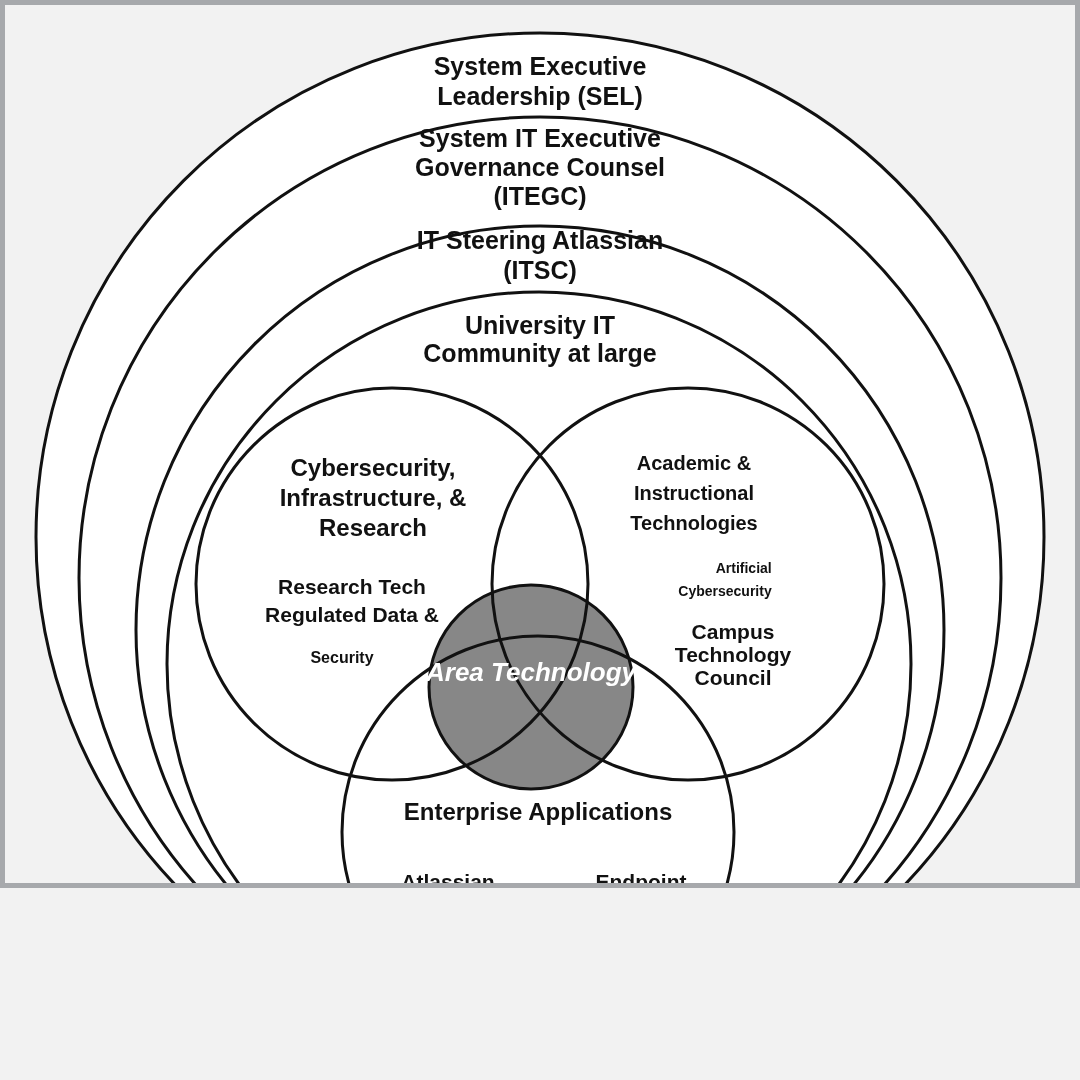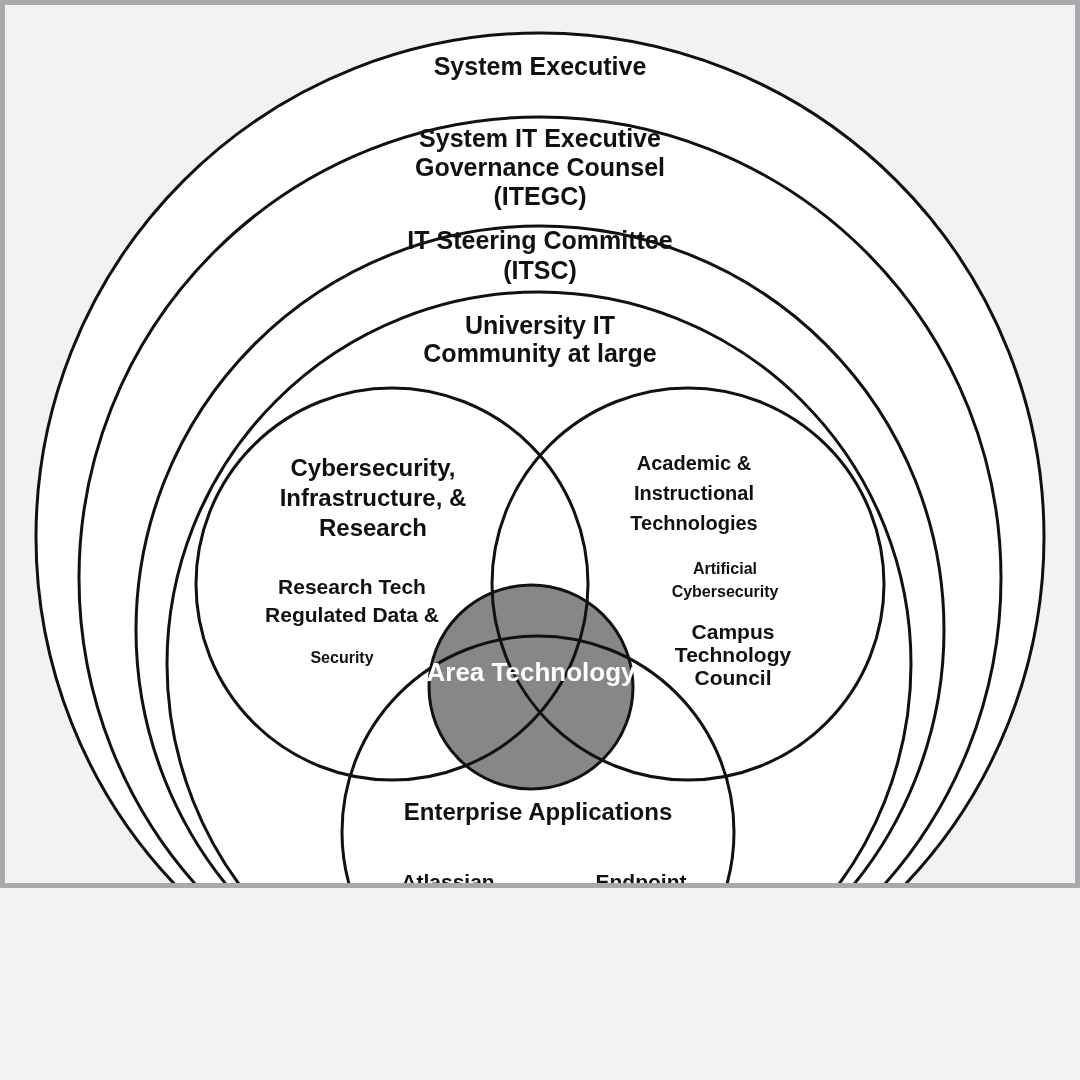--- a/index.html
+++ b/index.html
@@ -39,23 +39,23 @@
   }
   .label div{display:block;}
   .ring0{left:535px;top:46px;font-size:25px;line-height:30px;}
   .ring1{left:535px;top:119px;font-size:25px;line-height:29px;}
   .ring2{left:535px;top:220px;font-size:25px;line-height:30px;}
   .ring3{left:535px;top:306px;font-size:25px;line-height:28px;}
   .left-title{left:368px;top:448px;font-size:24px;line-height:30px;}
   .left-item1{left:347px;top:568px;font-size:21px;line-height:28px;}
   .left-item2{left:337px;top:640px;font-size:16px;line-height:26px;}
   .right-title{left:689px;top:443px;font-size:20px;line-height:30px;}
-  .right-item1{left:720px;top:552px;font-size:16px;line-height:23px;}
+  .right-item1{left:720px;top:552px;font-size:14px;line-height:23px;text-align:right;}
   .right-item2{left:728px;top:615px;font-size:21px;line-height:23px;text-align:center;}
-  .center-label{left:526px;top:652px;font-size:26px;line-height:30px;color:var(--center-text);}
+  .center-label{left:526px;top:652px;font-size:26px;line-height:30px;color:var(--center-text);font-style:italic;}
   .bottom-title{left:533px;top:794px;font-size:24px;line-height:26px;}
   .bottom-item1{left:443px;top:864px;font-size:21px;line-height:26px;}
   .bottom-item2{left:636px;top:864px;font-size:21px;line-height:26px;}
 </style>
 </head>
 <body>
 
 <div class="frame">
 
   <svg width="1080" height="1080" viewBox="0 0 1080 1080">
@@ -64,30 +64,31 @@
     <circle class="ringc" cx="540" cy="630" r="404"></circle>
     <circle class="ringc" cx="539" cy="664" r="372"></circle>
     <circle class="grayc" cx="531" cy="687" r="102"></circle>
     <circle class="vennc" cx="392" cy="584" r="196"></circle>
     <circle class="vennc" cx="688" cy="584" r="196"></circle>
     <circle class="vennc" cx="538" cy="832" r="196"></circle>
   </svg>
 
   <div class="label ring0">
     <div>System Executive</div>
+    <div>Leadership (SEL)</div>
   </div>
 
   <div class="label ring1">
     <div>System IT Executive</div>
     <div>Governance Counsel</div>
     <div>(ITEGC)</div>
   </div>
 
   <div class="label ring2">
-    <div>IT Steering Committee</div>
+    <div>IT Steering Atlassian</div>
     <div>(ITSC)</div>
   </div>
 
   <div class="label ring3">
     <div>University IT</div>
     <div>Community at large</div>
   </div>
 
   <div class="label left-title">
     <div>Cybersecurity,</div>

